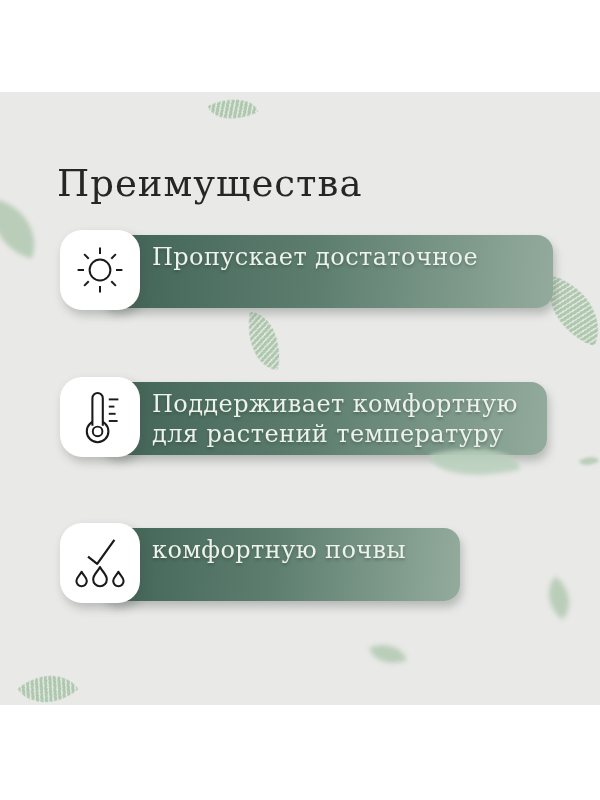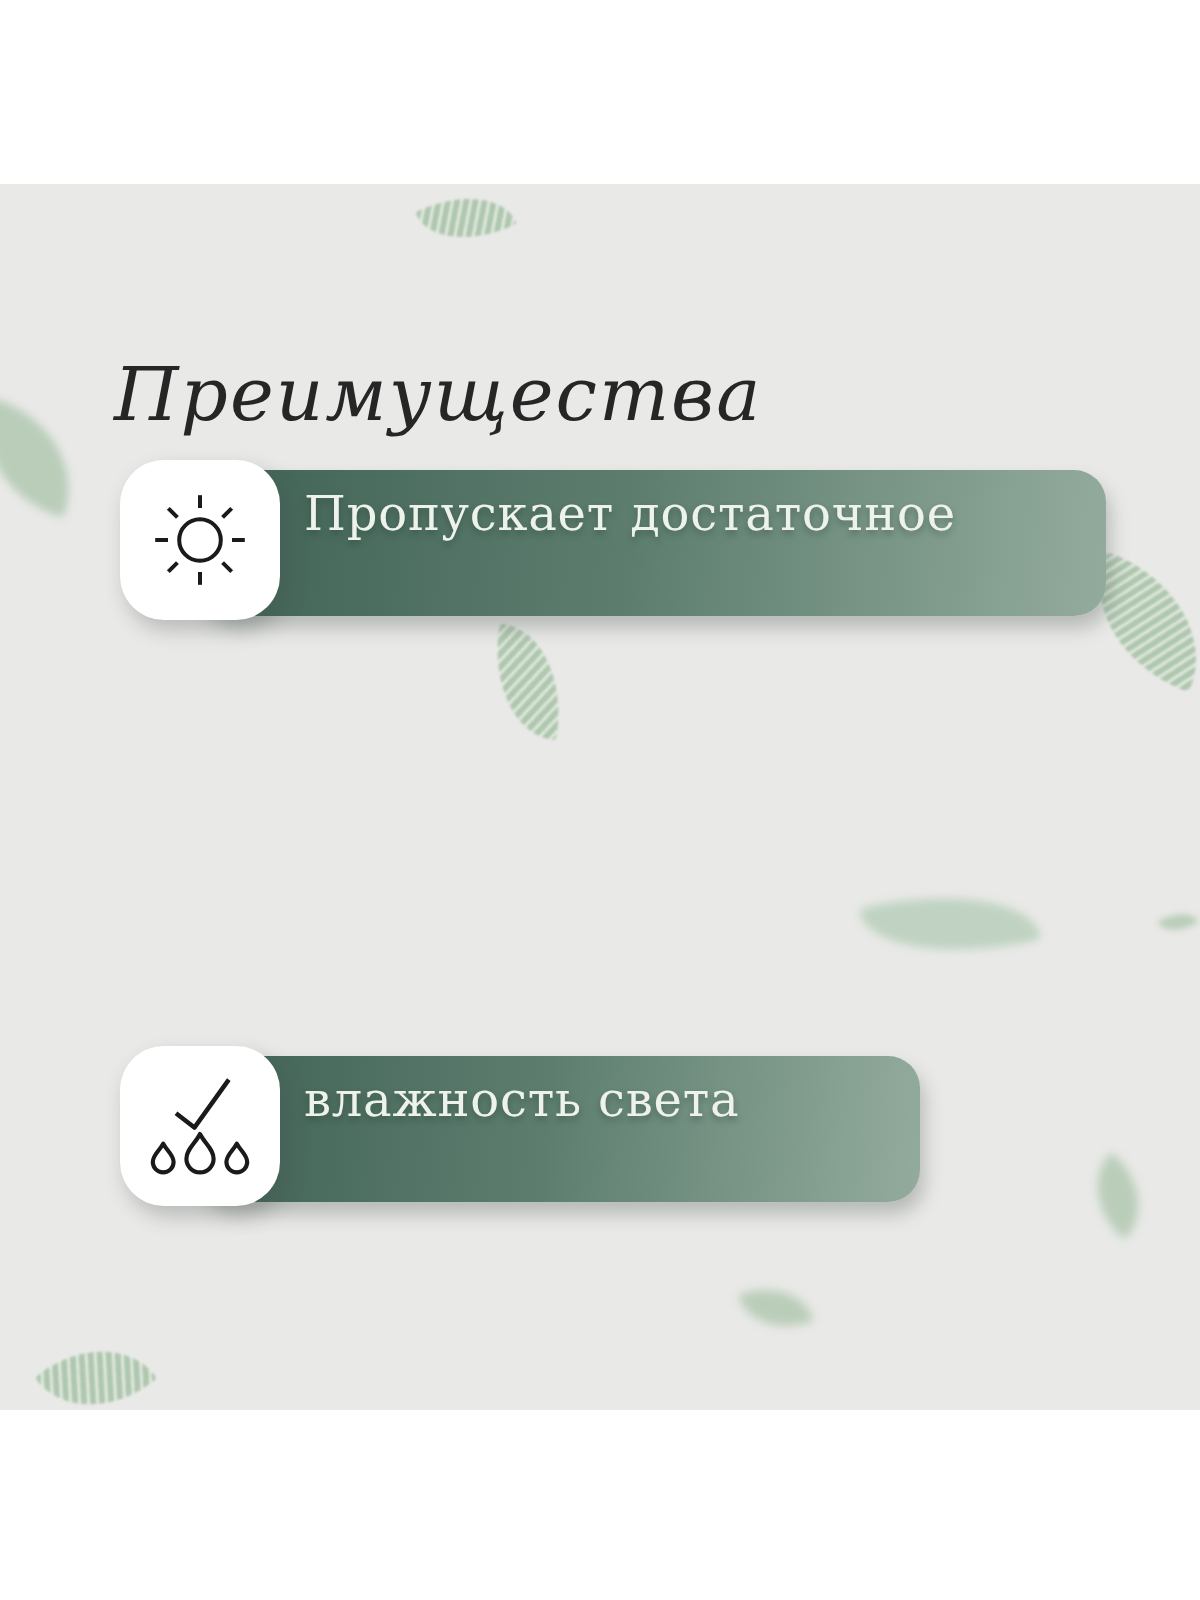--- a/index.html
+++ b/index.html
@@ -35,22 +35,22 @@
   .leaf-7{left:542px;top:492px;width:34px;height:28px;transform:rotate(42deg);filter:blur(2.5px);}
   .leaf-8{left:372px;top:550px;width:32px;height:24px;transform:rotate(-18deg);filter:blur(2.5px);}
   .leaf-9{left:24px;top:578px;width:48px;height:38px;transform:rotate(-38deg);}
   
   .leaf-5{
     position:absolute;left:432px;top:445px;width:86px;height:34px;
     background:#b9d0bc;border-radius:5% 95% 5% 95%;
     transform:rotate(-12deg);opacity:.85;filter:blur(2px);z-index:5;
   }
   .title{
-    position:absolute;left:57px;top:151px;
-    font-size:37px;color:#262626;letter-spacing:1px;font-weight:400;z-index:2;font-style:italic;
+    position:absolute;left:57px;top:137px;
+    font-size:37px;color:#262626;letter-spacing:1px;font-weight:400;z-index:2;
   }
   .row{position:absolute;left:0;width:600px;height:86px;z-index:3;}
   .row-1{top:230px}
   .row-2{top:377px}
   .row-3{top:523px}
   .pill{
     position:absolute;left:100px;top:5px;height:73px;border-radius:16px;
     background:linear-gradient(95deg,#406255 0%,#5d7e6f 48%,#93ab9c 100%);
     box-shadow:2px 6px 9px rgba(90,100,95,.35);
   }
@@ -101,25 +101,44 @@
         <line x1="20" y1="40" x2="12" y2="40"></line>
         <line x1="60" y1="40" x2="68" y2="40"></line>
         <line x1="54.1" y1="25.9" x2="59.8" y2="20.2"></line>
         <line x1="25.9" y1="25.9" x2="20.2" y2="20.2"></line>
         <line x1="54.1" y1="54.1" x2="59.8" y2="59.8"></line>
         <line x1="25.9" y1="54.1" x2="20.2" y2="59.8"></line>
       </svg>
     </div>
   </div>
 
+  <div class="row row-2">
+    <div class="pill">
+      <div class="pill-text">
+        <span>Поддерживает комфортную</span>
+        <span>для растений температуру</span>
+      </div>
+    </div>
+    <div class="icon-box">
+      <svg width="64" height="64" viewBox="0 0 80 80" fill="none" stroke="#1a1a1a" stroke-width="2.6">
+        <circle cx="37" cy="58" r="13.5" fill="#ffffff"></circle>
+        <path d="M30.5 51 V16.5 a6.5 6.5 0 0 1 13 0 V51" fill="#ffffff"></path>
+        <circle cx="37" cy="58" r="6" stroke-width="2.4"></circle>
+        <line x1="51" y1="18" x2="63" y2="18" stroke-width="2.4"></line>
+        <line x1="51" y1="27" x2="58" y2="27" stroke-width="2.4"></line>
+        <line x1="51" y1="36" x2="59.5" y2="36" stroke-width="2.4"></line>
+        <line x1="51" y1="45" x2="62" y2="45" stroke-width="2.4"></line>
+      </svg>
+    </div>
+  </div>
 
   <div class="row row-3">
     <div class="pill">
       <div class="pill-text">
-        <span>влажность света</span>
+        <span>комфортную почвы</span>
       </div>
     </div>
     <div class="icon-box">
       <svg width="64" height="64" viewBox="0 0 80 80" fill="none" stroke="#1a1a1a" stroke-width="2.8" stroke-linejoin="round">
         <path d="M25 32 L36.5 41 L58 11"></path>
         <path d="M40 45 C43 51 48.5 54.5 48.5 60.5 A8.5 8.5 0 1 1 31.5 60.5 C31.5 54.5 37 51 40 45 Z" stroke-width="2.6"></path>
         <path d="M17 51 C19.3 55.5 23.5 58 23.5 62.5 A6.5 6.5 0 1 1 10.5 62.5 C10.5 58 14.7 55.5 17 51 Z" stroke-width="2.6"></path>
         <path d="M63 51 C65.3 55.5 69.5 58 69.5 62.5 A6.5 6.5 0 1 1 56.5 62.5 C56.5 58 60.7 55.5 63 51 Z" stroke-width="2.6"></path>
       </svg>
     </div>

